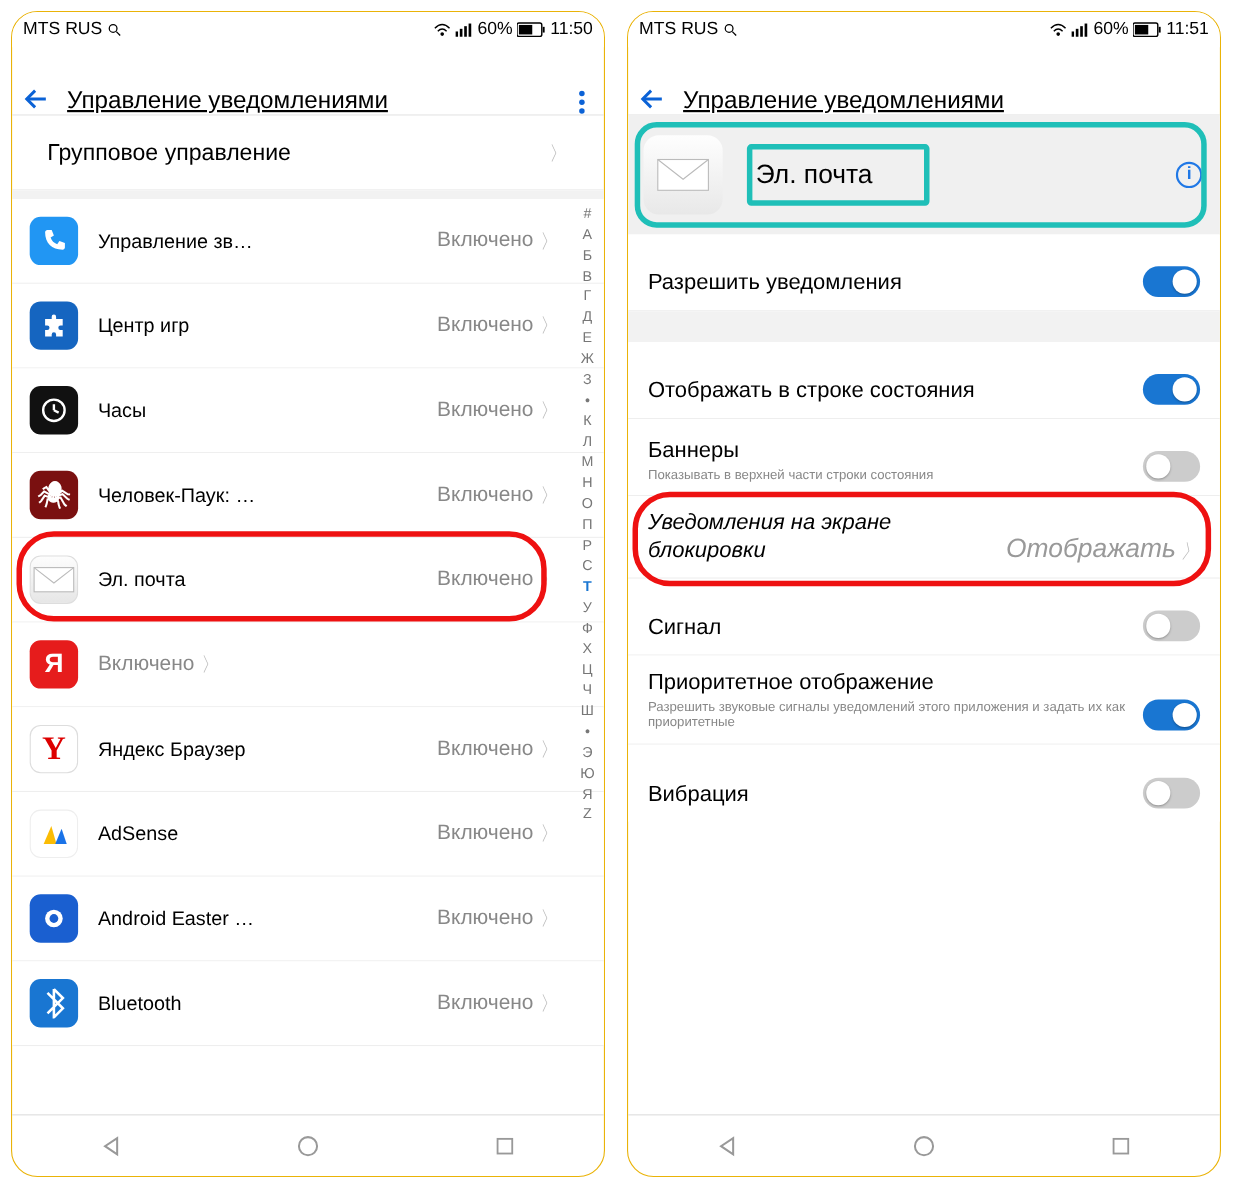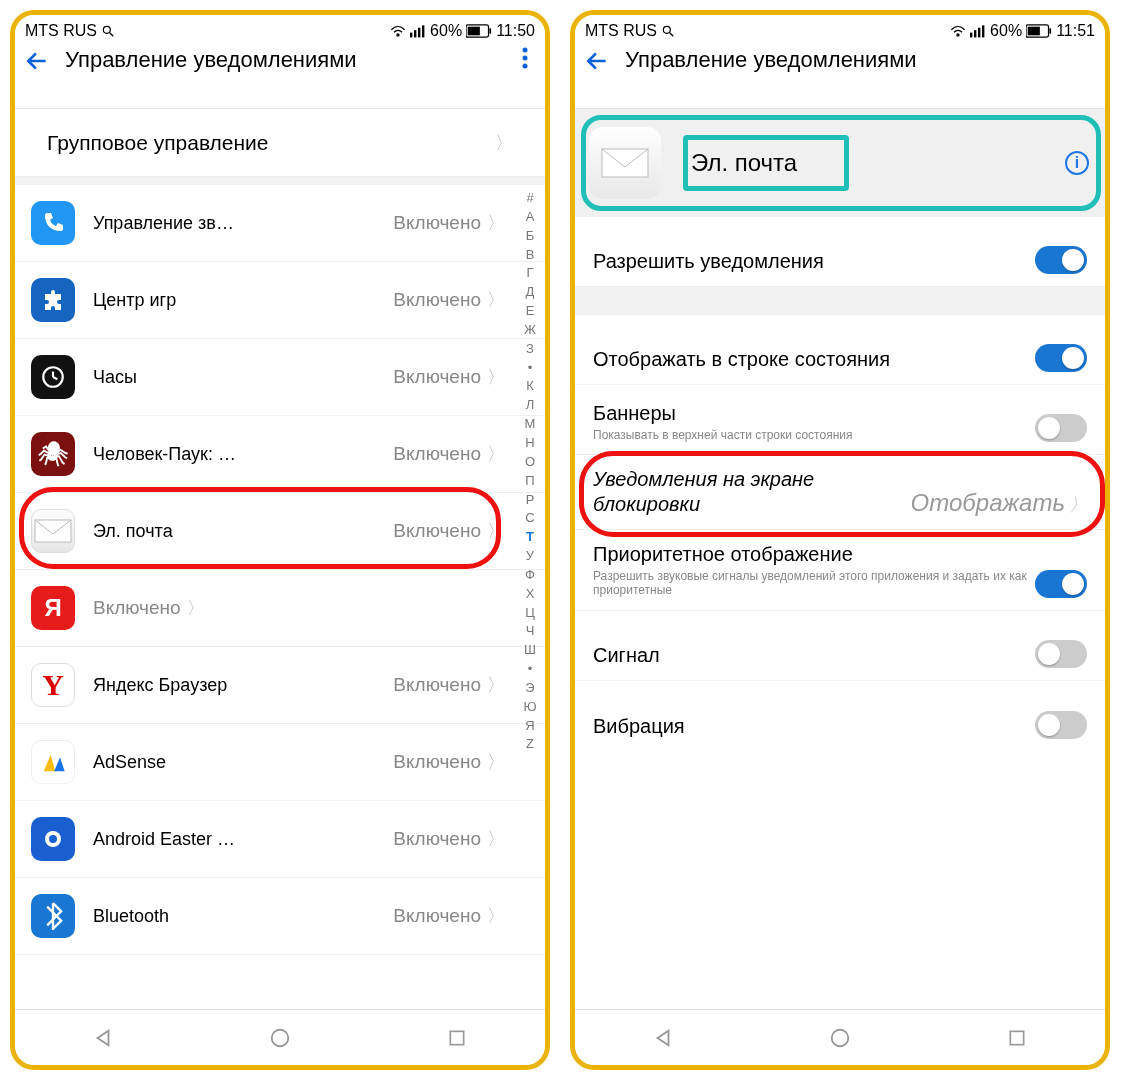--- a/index.html
+++ b/index.html
@@ -6,21 +6,21 @@
   body {
     background: #fff;
     font-family: -apple-system, "Helvetica Neue", Arial, sans-serif;
     display: flex;
     gap: 20px;
     padding: 10px;
   }
   .phone {
     width: 540px;
     height: 1060px;
-    border: 5px solid #eab308;
+    border: 1px solid #eab308;
     border-radius: 24px;
     background: #fff;
     display: flex;
     flex-direction: column;
     overflow: hidden;
     position: relative;
   }
   .status-bar {
     height: 32px;
     padding: 0 10px;
@@ -29,24 +29,25 @@
     justify-content: space-between;
     font-size: 16px;
     background: #fff;
   }
   .status-left { display: flex; align-items: center; gap: 4px; }
   .status-right { display: flex; align-items: center; gap: 4px; }
   .sb-icon { display: inline-flex; align-items: center; }
   .header {
     height: 62px;
     display: flex;
-    align-items: flex-start;
+    align-items: flex-end;
     padding: 0 8px;
     border-bottom: 1px solid #e4e4e4;
     gap: 14px;
+    text-decoration: underline;
   }
   .back-arrow { width: 28px; height: 28px; display:flex; align-items:center; justify-content:center; color:#0b62d6; cursor:pointer;}
   .header-title { font-size: 22px; font-weight: 500; flex: 1; }
   .menu-dots { width: 24px; color:#0b62d6; font-size: 22px; cursor:pointer; display:flex; align-items:center; justify-content:center;}
   .group-row {
     height: 68px;
     display: flex;
     align-items: center;
     justify-content: space-between;
     padding: 0 32px;
@@ -514,31 +515,31 @@
         <div class="setting-title">Уведомления на экране блокировки</div>
       </div>
       <span class="setting-value">Отображать</span>
       <span class="chevron">〉</span>
     </div>
     <div class="hl-red" style="left:4px; top:-4px; width:526px; height:86px;"></div>
   </div>
 
   <div class="setting-row">
     <div class="setting-text">
+      <div class="setting-title">Сигнал</div>
+    </div>
+    <div class="toggle off"></div>
+  </div>
+
+  <div class="setting-row">
+    <div class="setting-text">
       <div class="setting-title">Приоритетное отображение</div>
       <div class="setting-sub">Разрешить звуковые сигналы уведомлений этого приложения и задать их как приоритетные</div>
     </div>
     <div class="toggle on"></div>
-  </div>
-
-  <div class="setting-row">
-    <div class="setting-text">
-      <div class="setting-title">Сигнал</div>
-    </div>
-    <div class="toggle off"></div>
   </div>
 
   <div class="setting-row" style="border-bottom:none;">
     <div class="setting-text">
       <div class="setting-title">Вибрация</div>
     </div>
     <div class="toggle off"></div>
   </div>
 
   <div style="flex:1;"></div>

